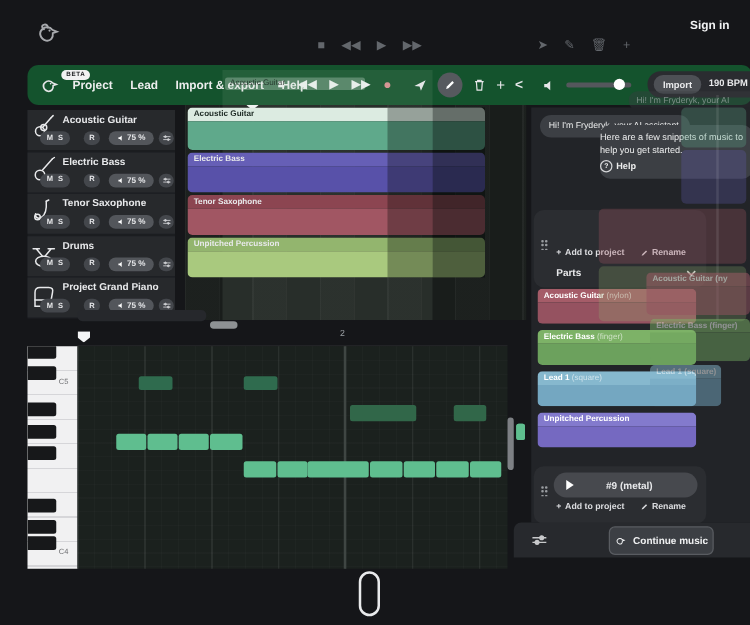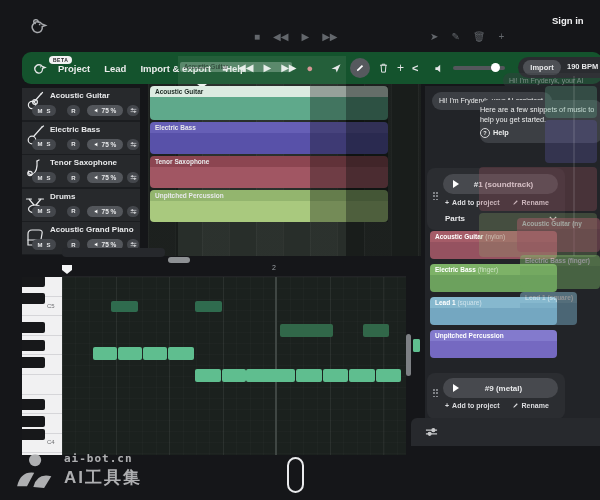--- a/index.html
+++ b/index.html
@@ -339,21 +339,21 @@
             <circle cx="8" cy="8" r="1.3" fill="currentColor"></circle>
           </svg>
       </span>
     </div>
 
     <div class="track-row" style="top:134px">
       <svg class="track-icon" viewBox="0 0 22 26" fill="none" stroke="currentColor" stroke-width="1.2" stroke-linecap="round">
         <path d="M4 20V9q0-4 4-4h7q4 0 3 4l-2 11z"></path>
           <path d="M4 15h13"></path>
       </svg>
-      <span class="track-name">Acoustic Grand Piano</span>
+      <span class="track-name">Project Grand Piano</span>
       <span class="ms-pill">
           <span>M</span>
           <span>S</span>
         </span>
       <span class="r-pill">R</span>
       <span class="vol-pill">
         <svg width="6" height="7" viewBox="0 0 16 16">
             <path d="M2 6h3l4-3.5v11L5 10H2z" fill="#fff"></path>
           </svg>
         <span>75 %</span>
@@ -447,24 +447,20 @@
 
     <div class="snip-card" style="top:82px;height:62px;">
       <span class="drag-dots" style="top:24px;">
           <i></i>
           <i></i>
           <i></i>
           <i></i>
           <i></i>
           <i></i>
         </span>
-      <div class="snip-pill" style="top:6px;">
-        <span class="tri"></span>
-        <span class="snip-label">#1 (soundtrack)</span>
-      </div>
       <div class="card-actions" style="top:31px;">
         <span class="act">
             <span>+</span>
             <span>Add to project</span>
           </span>
         <span class="act">
             <svg width="7" height="7" viewBox="0 0 16 16">
               <path d="M3 13l1-3 7-7 2 2-7 7-3 1z" fill="#dcdde0"></path>
             </svg>
             <span>Rename</span>
@@ -540,28 +536,23 @@
     <div class="part-head" style="background:#86b8ce;">Lead 1 (square)</div>
     <div class="part-body notes-tex" style="background:#74a7c1;"></div>
   </div>
 
   <div class="abs bottom-bar">
     <svg class="mixer-icon" width="13" height="12" viewBox="0 0 14 12" fill="none" stroke="currentColor" stroke-width="1.2">
       <path d="M1 4h12M1 8h12"></path>
         <circle cx="9" cy="4" r="1.6" fill="currentColor"></circle>
         <circle cx="5" cy="8" r="1.6" fill="currentColor"></circle>
     </svg>
-  </div>
-
-  <div class="abs watermark">
-    <svg width="44" height="36" viewBox="0 0 24 20" fill="#c4c5c7">
-      <circle cx="11.5" cy="4.5" r="3.4"></circle>
-      <path d="M1.5 19 Q3.5 10.5 11 11.5 L7 19 Z"></path>
-      <path d="M10.5 19.5 Q12.5 11.5 20.5 13.5 L16.5 20 Z"></path>
-    </svg>
-    <div>
-      <div class="wm-site">ai-bot.cn</div>
-      <div class="wm-name">AI工具集</div>
-    </div>
-  </div>
+    <div class="btn-continue">
+      <svg width="11" height="11" viewBox="0 0 24 24" fill="none" stroke="currentColor" stroke-width="1.8" stroke-linecap="round">
+        <path d="M10 18c-4-1-6-6-2.5-8.5C9 7.5 13 7.7 14.6 10l3.4 1.4-3 1.1c.4 3.4-1.6 6-5 5.5z"></path>
+      </svg>
+      <span>Continue music</span>
+    </div>
+  </div>
+
   <div class="abs capsule"></div>
 
 </div>
 
 </body></html>

